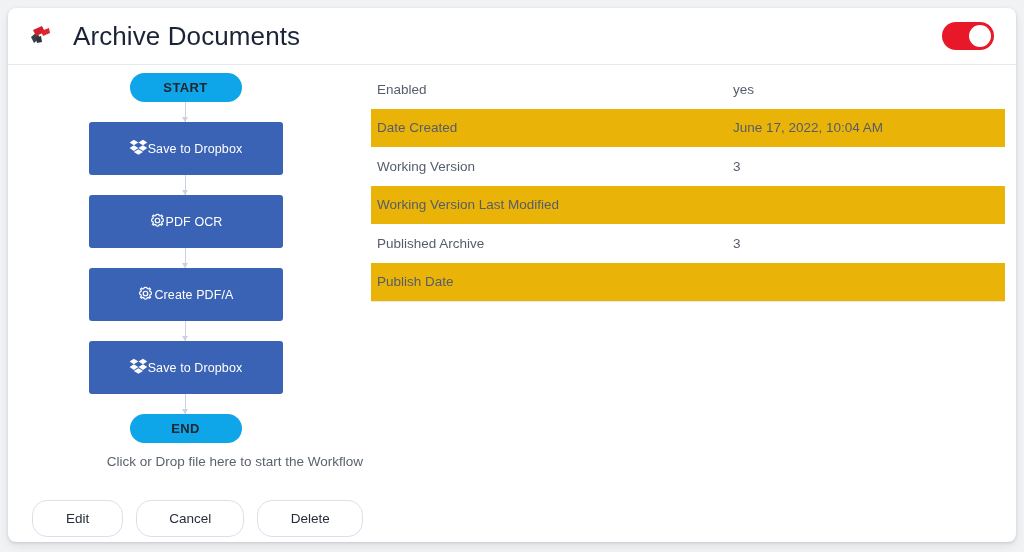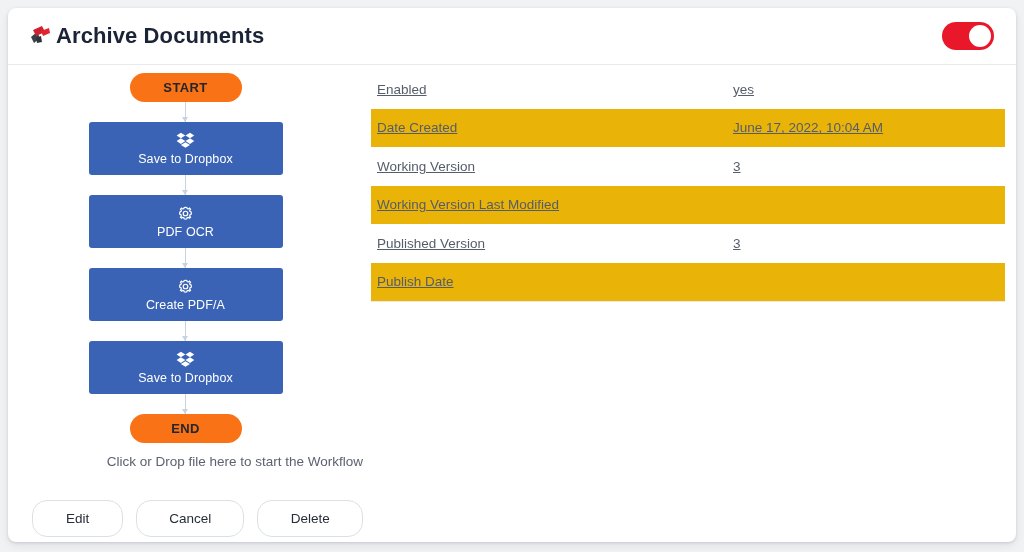--- a/index.html
+++ b/index.html
@@ -22,25 +22,25 @@
   .header {
     position: relative;
     height: 57px;
     border-bottom: 1px solid #e8eaed;
     display: flex;
     align-items: center;
     padding: 0 22px 0 16px;
   }
   .logo { width: 30px; height: 30px; flex: 0 0 30px; position: relative; }
   .title {
-    font-size: 22px;
+    font-size: 26px;
     color: #1b2437;
-    font-weight: bold;
+    font-weight: normal;
     letter-spacing: .1px;
-    margin-left: 2px;
+    margin-left: 19px;
   }
   .toggle {
     margin-left: auto;
     width: 52px; height: 28px;
     border-radius: 14px;
     background: #e8182a;
     position: relative;
     cursor: pointer;
   }
   .toggle .knob {
@@ -56,21 +56,21 @@
   
   .flow {
     position: absolute;
     left: 0; top: 0;
     width: 355px;
     padding-top: 8px;
   }
   .pill {
     width: 112px; height: 29px;
     margin: 0 auto;
-    background: #f97316;
+    background: #0ea5e9;
     border-radius: 15px;
     display: flex; align-items: center; justify-content: center;
     font-size: 13px; font-weight: bold;
     color: #22262e;
     letter-spacing: .4px;
     cursor: pointer;
   }
   .connector {
     width: 1px; height: 20px;
     margin: 0 auto;
@@ -85,21 +85,20 @@
     border-right: 3.5px solid transparent;
     border-top: 5px solid #c9d2e2;
   }
   .node {
     width: 194px; height: 53px;
     margin: 0 auto;
     background: #3a63b5;
     border-radius: 3px;
     color: #ffffff;
     display: flex;
-    flex-direction: column;
     align-items: center;
     justify-content: center;
     cursor: pointer;
   }
   .node .nicon { height: 17px; margin-bottom: 3px; display: block; }
   .node .nlabel { font-size: 12.5px; letter-spacing: .1px; }
   .drop-hint {
     margin-top: 11px;
     text-align: right;
     font-size: 13.5px;
@@ -129,21 +128,20 @@
     left: 363px; top: 5px;
     width: 634px;
     border-bottom: 1px solid #e6e8ea;
   }
   .prow {
     height: 38.5px;
     display: flex;
     align-items: center;
     font-size: 13.5px;
     color: #555d6b;
-    text-decoration: underline;
   }
   .prow.alt { background: #eab308; }
   .pkey { width: 362px; padding-left: 6px; }
   .pval { flex: 1; color: #555d6b; }
 </style>
 </head>
 <body>
 
 <div class="card">
 
@@ -241,21 +239,21 @@
       </div>
       <div class="prow">
         <div class="pkey">Working Version</div>
         <div class="pval">3</div>
       </div>
       <div class="prow alt">
         <div class="pkey">Working Version Last Modified</div>
         <div class="pval"></div>
       </div>
       <div class="prow">
-        <div class="pkey">Published Version</div>
+        <div class="pkey">Published Archive</div>
         <div class="pval">3</div>
       </div>
       <div class="prow alt">
         <div class="pkey">Publish Date</div>
       </div>
     </div>
 
   </div>
 </div>
 

